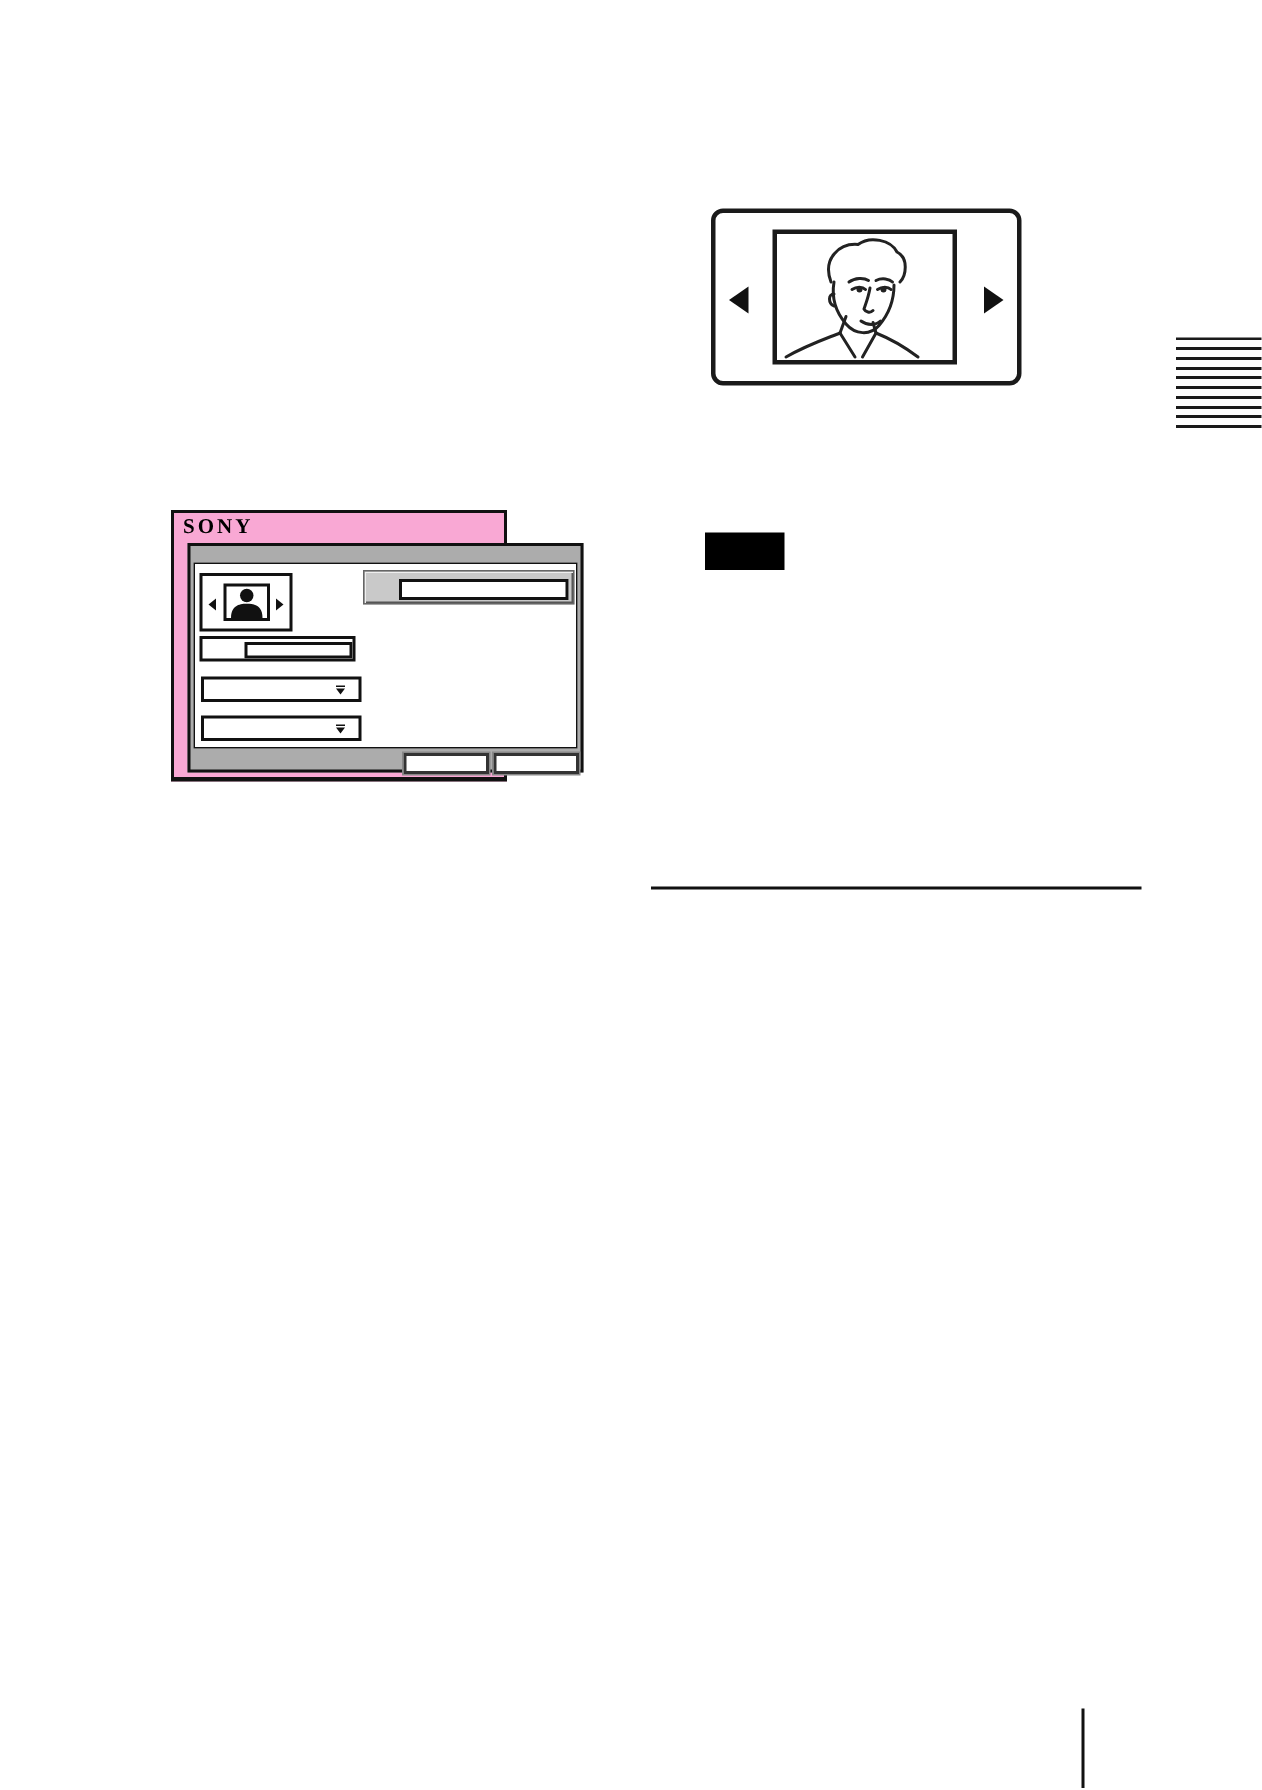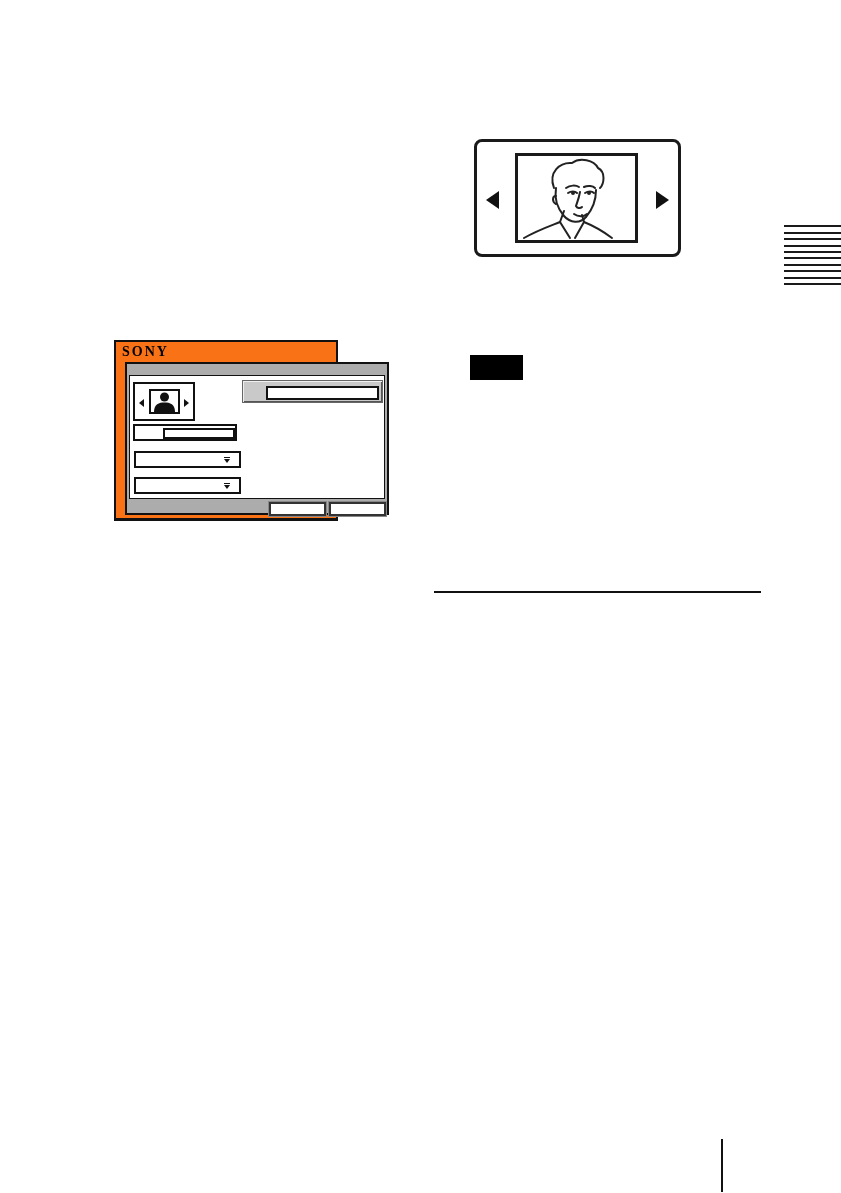--- a/index.html
+++ b/index.html
@@ -33,21 +33,21 @@
 
   
   .side-tab{
     left:784px;top:225px;width:57px;height:62px;
     background:repeating-linear-gradient(to bottom,#1a1a1a 0px,#1a1a1a 2px,transparent 2px,transparent 6.5px);
   }
 
   
   .dialog{
     left:114px;top:340px;width:224px;height:181px;
-    border:2px solid #111;border-bottom-width:3px;background:#f97316;
+    border:2px solid #111;border-bottom-width:3px;background:#f9a8d4;
   }
   .sony-logo{
     position:absolute;left:6px;top:2px;
     font-family:"Liberation Serif",serif;font-weight:bold;
     font-size:14px;letter-spacing:2px;color:#000;
   }
   .panel{
     position:absolute;left:9px;top:20px;width:264px;height:153px;
     background:#acacac;border:2px solid #111;
   }

